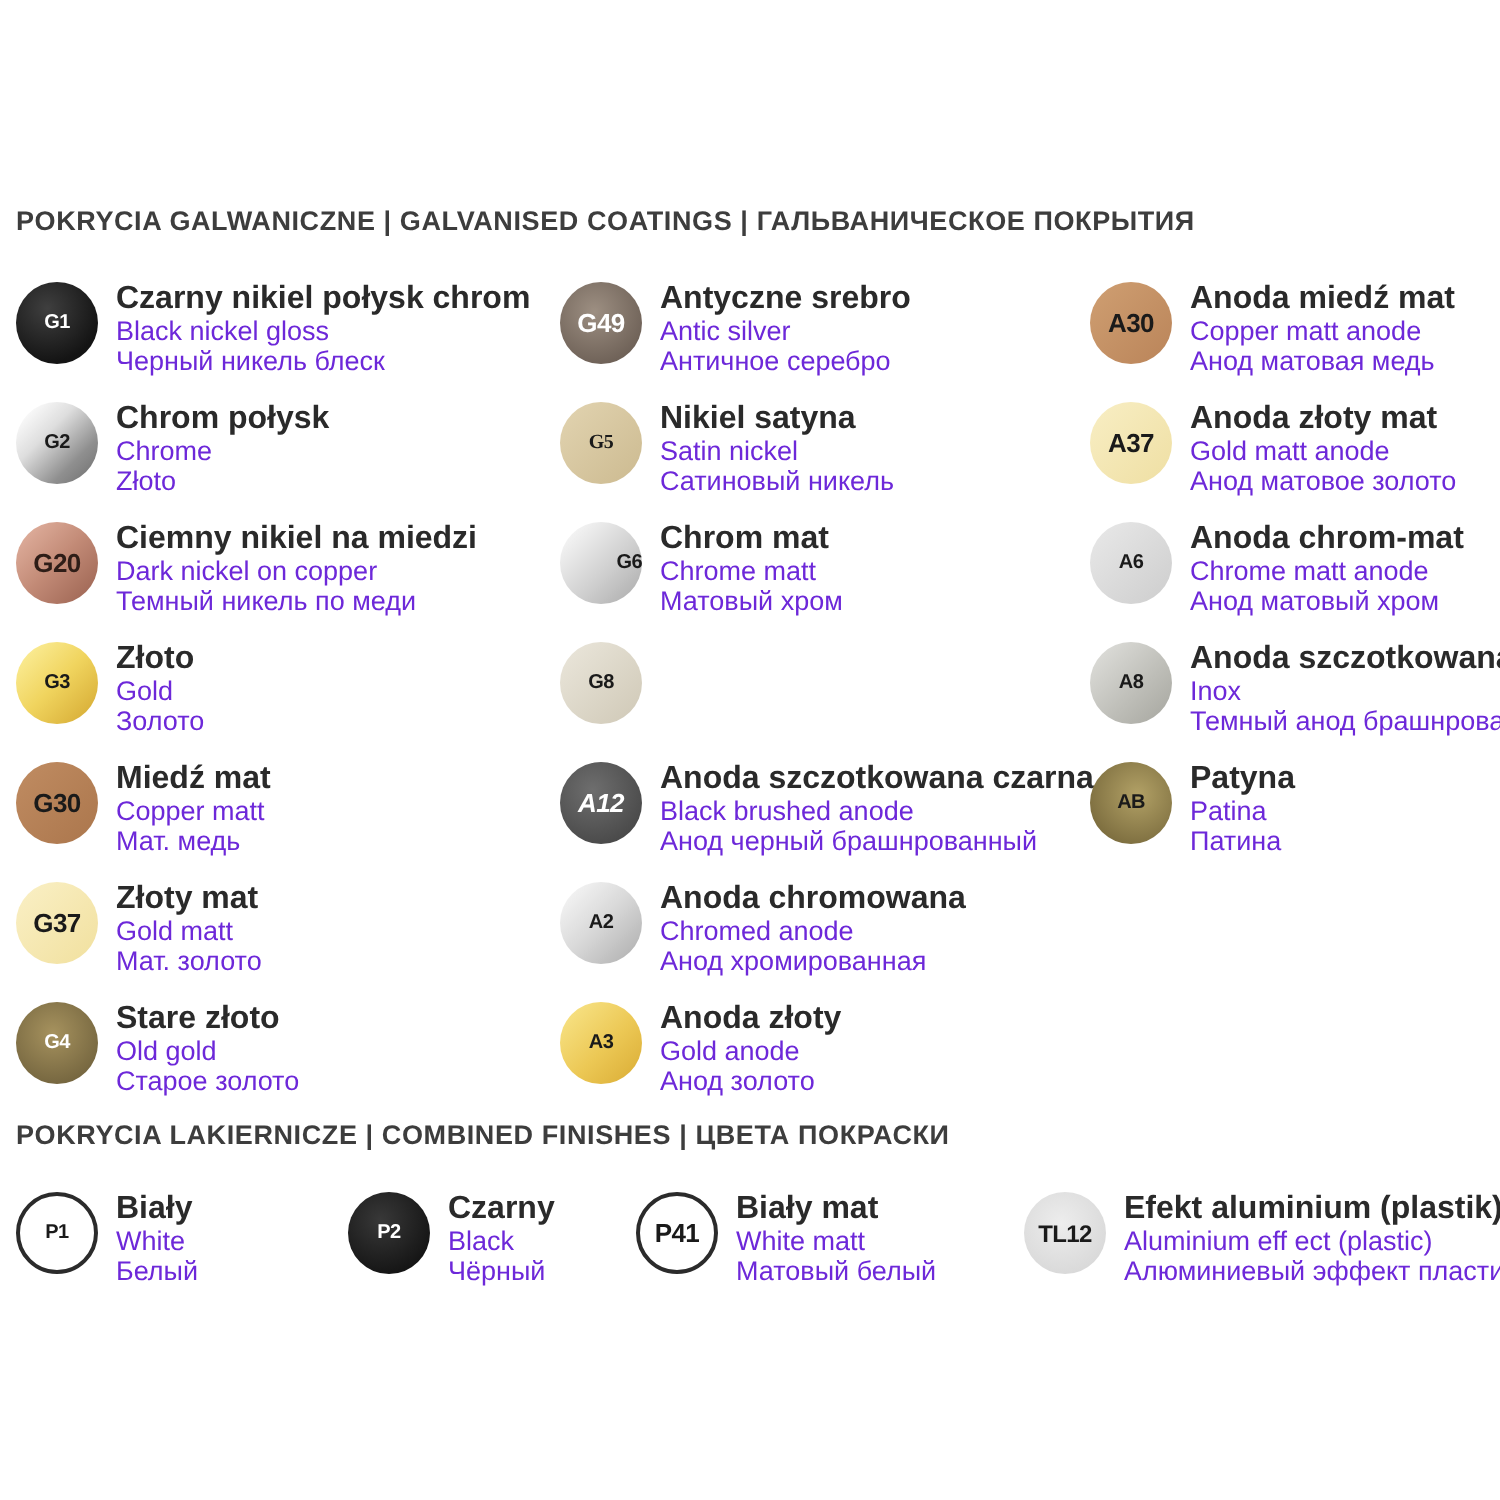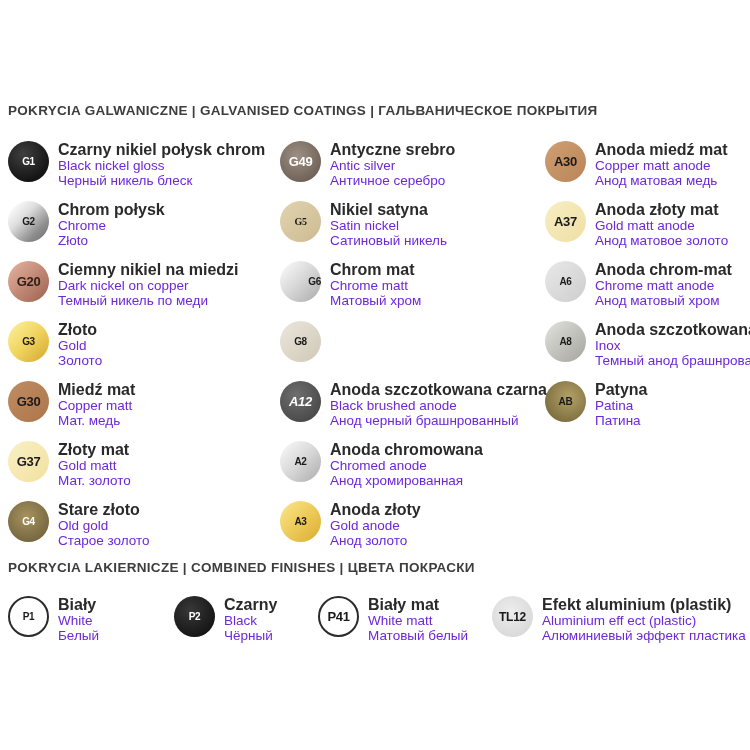--- a/index.html
+++ b/index.html
@@ -264,21 +264,21 @@
         <div class="swatch" style="background: rgb(255, 255, 255); color: rgb(26, 26, 26); border: 2px solid rgb(43, 43, 43);">
           <span class="code len3">P41</span>
         </div>
         <div class="labels">
           <div class="l-pl">Biały mat</div>
           <div class="l-en">White matt</div>
           <div class="l-ru">Матовый белый</div>
         </div>
       </div>
       <div class="item">
-        <div class="swatch" style="background: radial-gradient(circle at 45% 38%, rgb(237, 237, 237), rgb(216, 216, 216) 80%); color: rgb(26, 26, 26);">
+        <div class="swatch" style="background: radial-gradient(circle at 45% 38%, rgb(237, 237, 237), rgb(216, 216, 216) 80%); color: rgb(26, 26, 26); margin-left: 20px;">
           <span class="code len4">TL12</span>
         </div>
         <div class="labels">
           <div class="l-pl">Efekt aluminium (plastik)</div>
           <div class="l-en">Aluminium eff ect (plastic)</div>
           <div class="l-ru">Алюминиевый эффект пластика</div>
         </div>
       </div>
     </div>
 </div>

